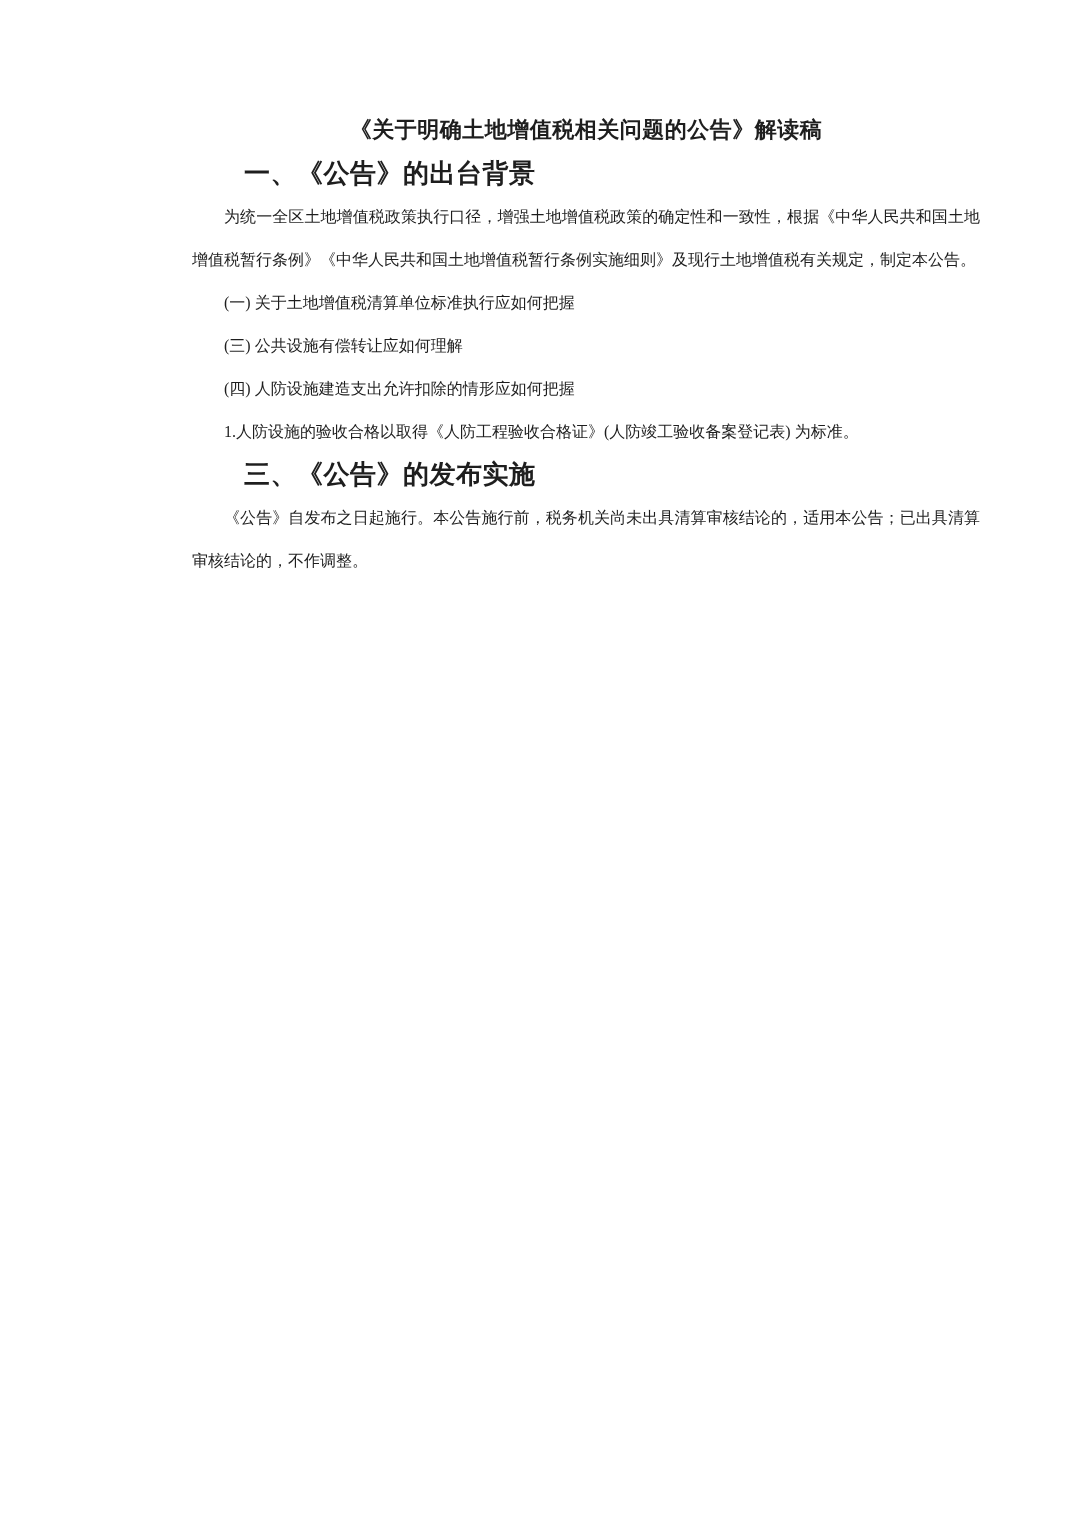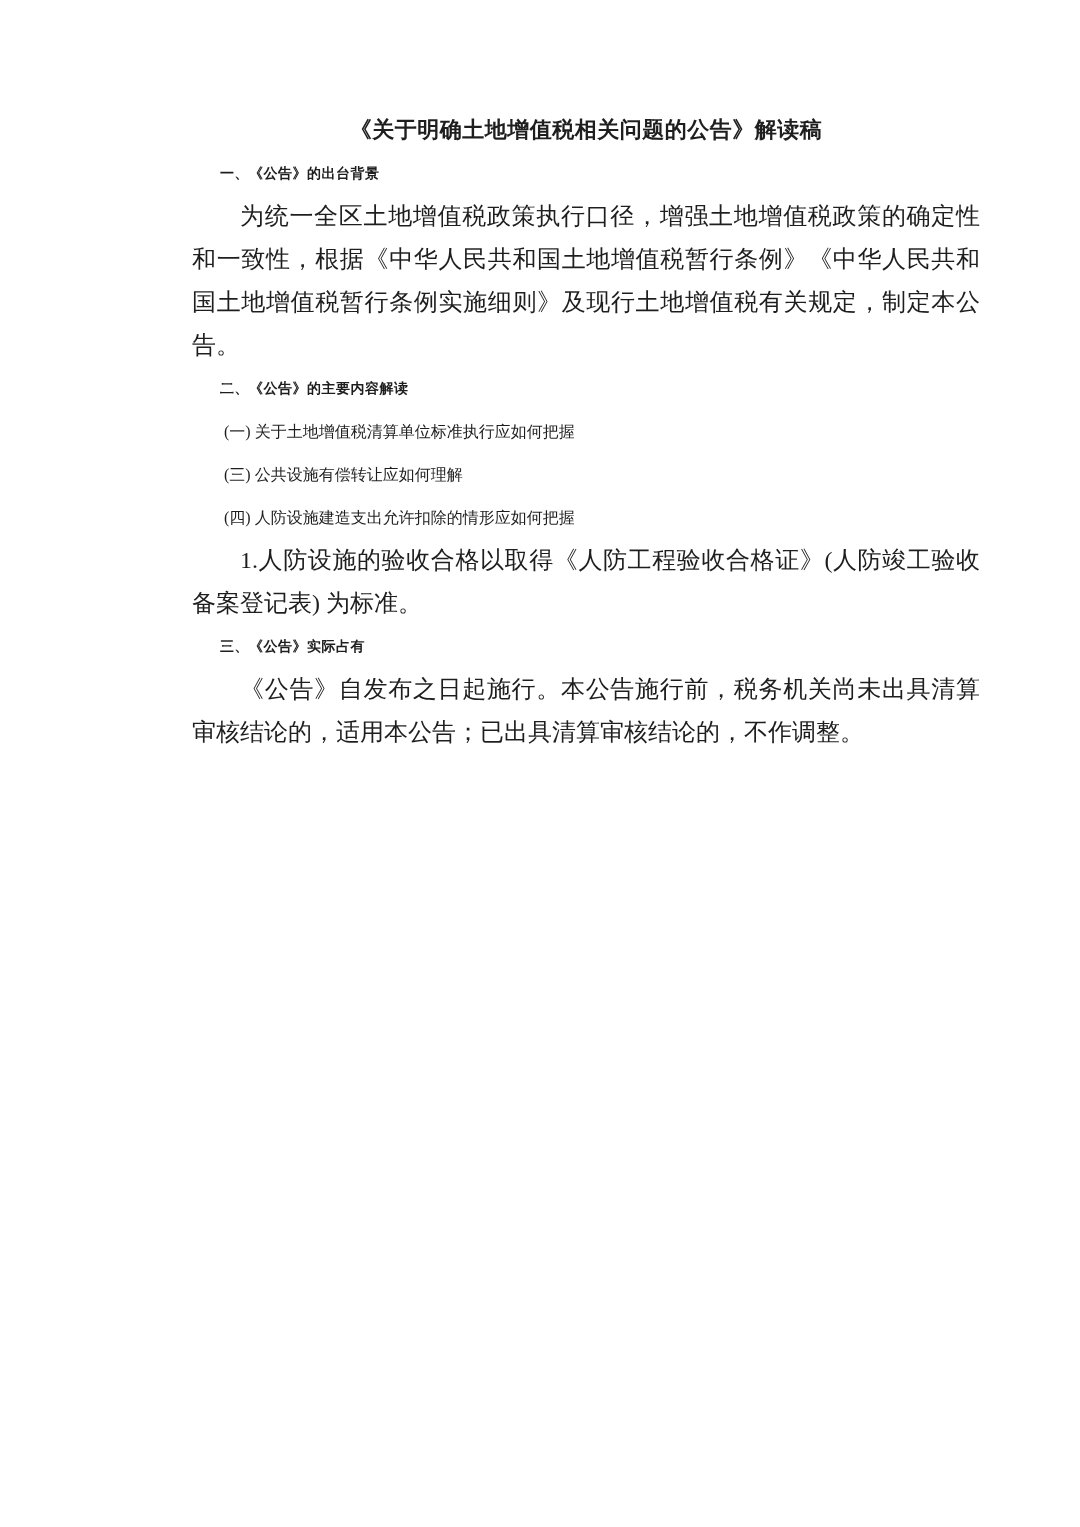--- a/index.html
+++ b/index.html
@@ -24,55 +24,54 @@
   }
   .doc-title {
     text-align: center;
     font-weight: bold;
     font-size: 22px;
     line-height: 44px;
     letter-spacing: 0.5px;
   }
   .sec-h1 {
     font-weight: bold;
-    font-size: 14px;
+    font-size: 26px;
     line-height: 43px;
     text-indent: 2em;
     margin: 0;
     letter-spacing: 0.5px;
   }
   .sec-h2 {
     font-weight: normal;
     font-size: 16px;
     line-height: 43px;
     text-indent: 2em;
     margin: 0;
   }
   .para {
-    font-size: 24px;
+    font-size: 16px;
     line-height: 43px;
     text-indent: 2em;
     margin: 0;
     text-align: justify;
   }
 </style>
 </head>
 <body>
 
 <div class="doc-page">
   <div class="doc-title">《关于明确土地增值税相关问题的公告》解读稿</div>
 
   <h2 class="sec-h1">一、《公告》的出台背景</h2>
   <p class="para">为统一全区土地增值税政策执行口径，增强土地增值税政策的确定性和一致性，根据《中华人民共和国土地增值税暂行条例》《中华人民共和国土地增值税暂行条例实施细则》及现行土地增值税有关规定，制定本公告。</p>
 
-  <h2 class="sec-h1">二、《公告》的主要内容解读</h2>
 
   <h3 class="sec-h2">(一) 关于土地增值税清算单位标准执行应如何把握</h3>
 
 
   <h3 class="sec-h2">(三) 公共设施有偿转让应如何理解</h3>
 
   <h3 class="sec-h2">(四) 人防设施建造支出允许扣除的情形应如何把握</h3>
   <p class="para">1.人防设施的验收合格以取得《人防工程验收合格证》(人防竣工验收备案登记表) 为标准。</p>
 
-  <h2 class="sec-h1">三、《公告》实际占有</h2>
+  <h2 class="sec-h1">三、《公告》的发布实施</h2>
   <p class="para">《公告》自发布之日起施行。本公告施行前，税务机关尚未出具清算审核结论的，适用本公告；已出具清算审核结论的，不作调整。</p>
 </div>
 
 </body></html>

